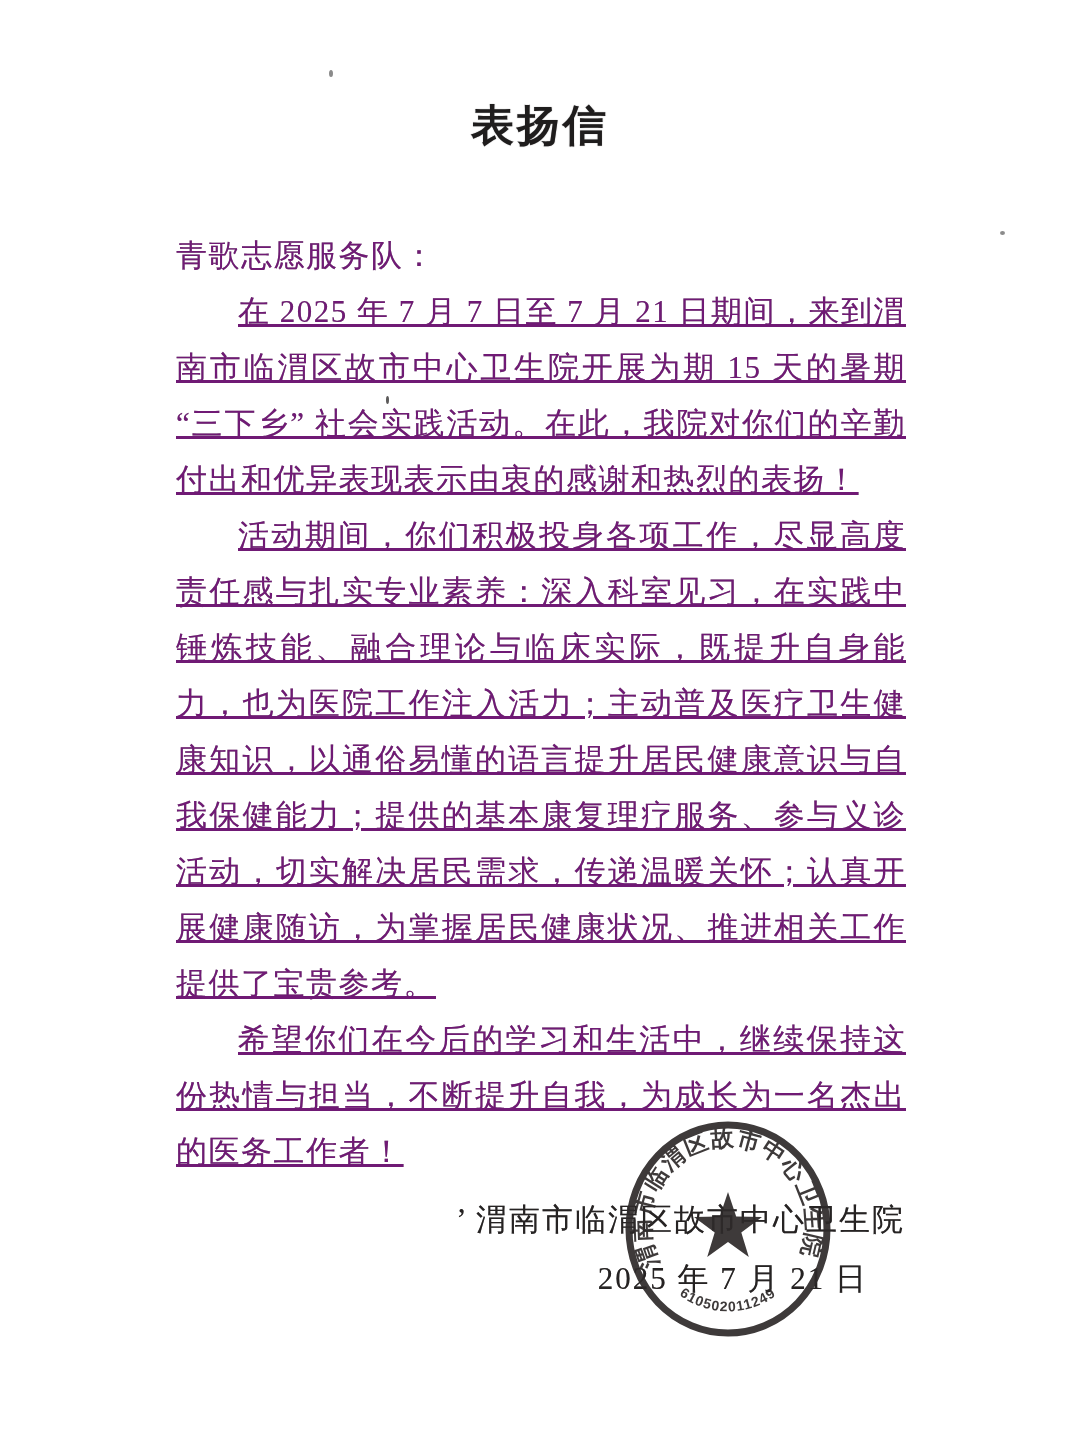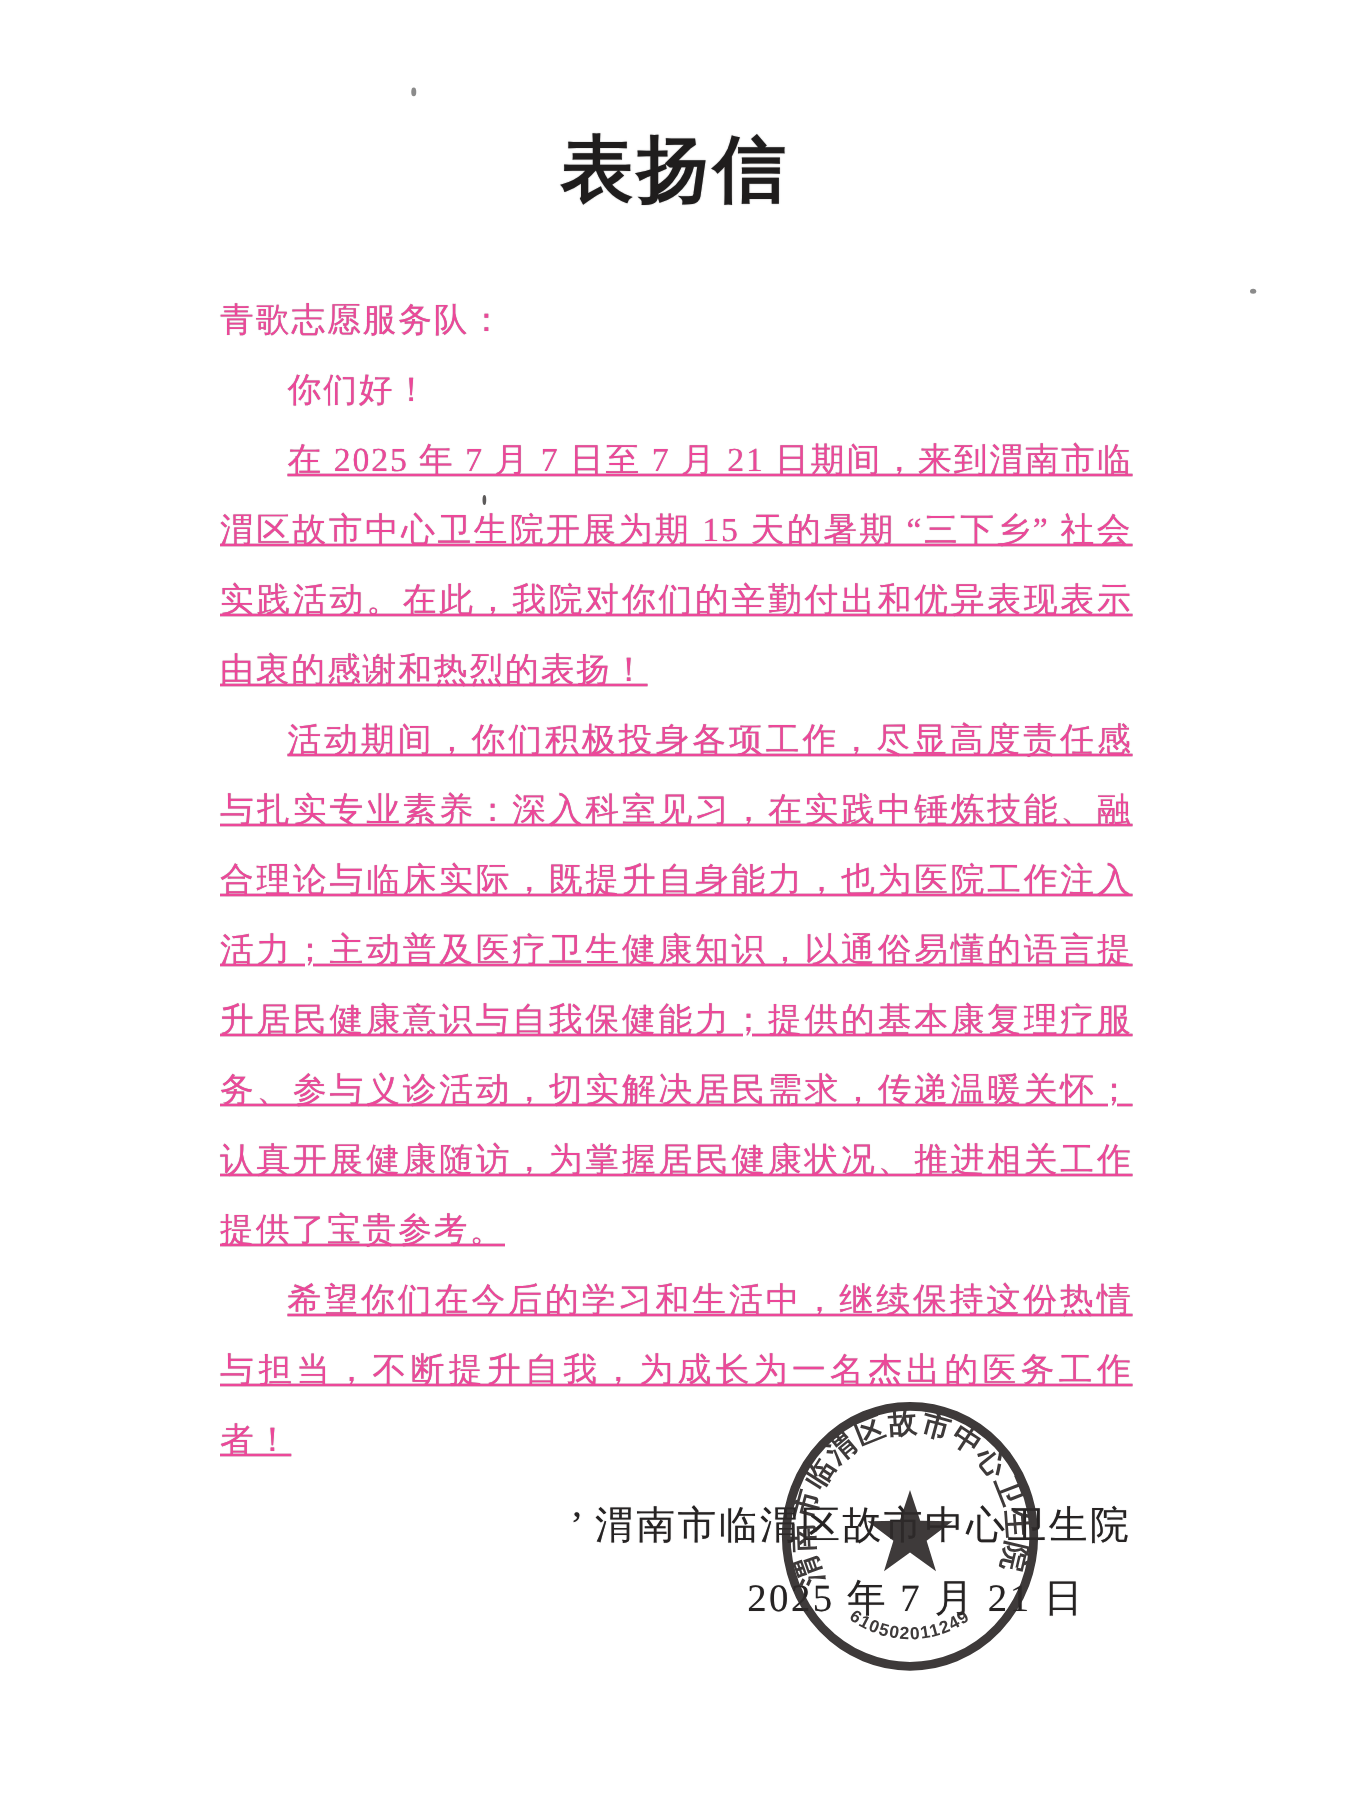--- a/index.html
+++ b/index.html
@@ -5,29 +5,29 @@
   html,body{margin:0;padding:0;}
   body{
     width:1080px;height:1440px;background:#ffffff;
     font-family:"Liberation Serif","DejaVu Serif",serif;
     -webkit-font-smoothing:antialiased;
   }
   .page{position:relative;width:1080px;height:1440px;overflow:hidden;background:#ffffff;}
 
   .doc-title{
     position:absolute;top:97px;left:0;width:100%;
-    text-align:center;font-size:58px;font-weight:700;
+    text-align:center;font-size:43px;font-weight:700;
     letter-spacing:3px;color:#1f1d1d;
     font-family:"Liberation Sans","DejaVu Sans",sans-serif;
     text-shadow:0 0 1px rgba(30,28,28,.55);
   }
 
   .letter-body{
     position:absolute;left:176px;top:228px;width:730px;
-    font-size:27px;line-height:56px;color:#ec4899;
+    font-size:31px;line-height:56px;color:#701a75;
     letter-spacing:1.5px;text-align:justify;
     word-break:break-all;
     text-shadow:0 0 .6px rgba(40,38,38,.5);
   }
   .letter-body p{margin:0;}
   .salutation{text-indent:0;margin-bottom:11px;}
   .greeting{text-indent:2em;margin-bottom:0;}
   .para{text-indent:2em;text-decoration:underline;}
 
   .signature-name{
@@ -55,21 +55,20 @@
 </style>
 </head>
 <body>
 
 <div class="page">
 
   <div class="doc-title">表扬信</div>
 
   <div class="letter-body">
     <p class="salutation">青歌志愿服务队：</p>
-    <p class="greeting">你们好！</p>
     <p class="para">在 2025 年 7 月 7 日至 7 月 21 日期间，来到渭南市临渭区故市中心卫生院开展为期 15 天的暑期 “三下乡” 社会实践活动。在此，我院对你们的辛勤付出和优异表现表示由衷的感谢和热烈的表扬！</p>
     <p class="para">活动期间，你们积极投身各项工作，尽显高度责任感与扎实专业素养：深入科室见习，在实践中锤炼技能、融合理论与临床实际，既提升自身能力，也为医院工作注入活力；主动普及医疗卫生健康知识，以通俗易懂的语言提升居民健康意识与自我保健能力；提供的基本康复理疗服务、参与义诊活动，切实解决居民需求，传递温暖关怀；认真开展健康随访，为掌握居民健康状况、推进相关工作提供了宝贵参考。</p>
     <p class="para">希望你们在今后的学习和生活中，继续保持这份热情与担当，不断提升自我，为成长为一名杰出的医务工作者！</p>
   </div>
 
   <div class="signature-name">’ 渭南市临渭区故市中心卫生院</div>
   <div class="signature-date">2025 年 7 月 21 日</div>
 
   <svg class="stamp" viewBox="0 0 214 226" xmlns="http://www.w3.org/2000/svg">
     <defs>

